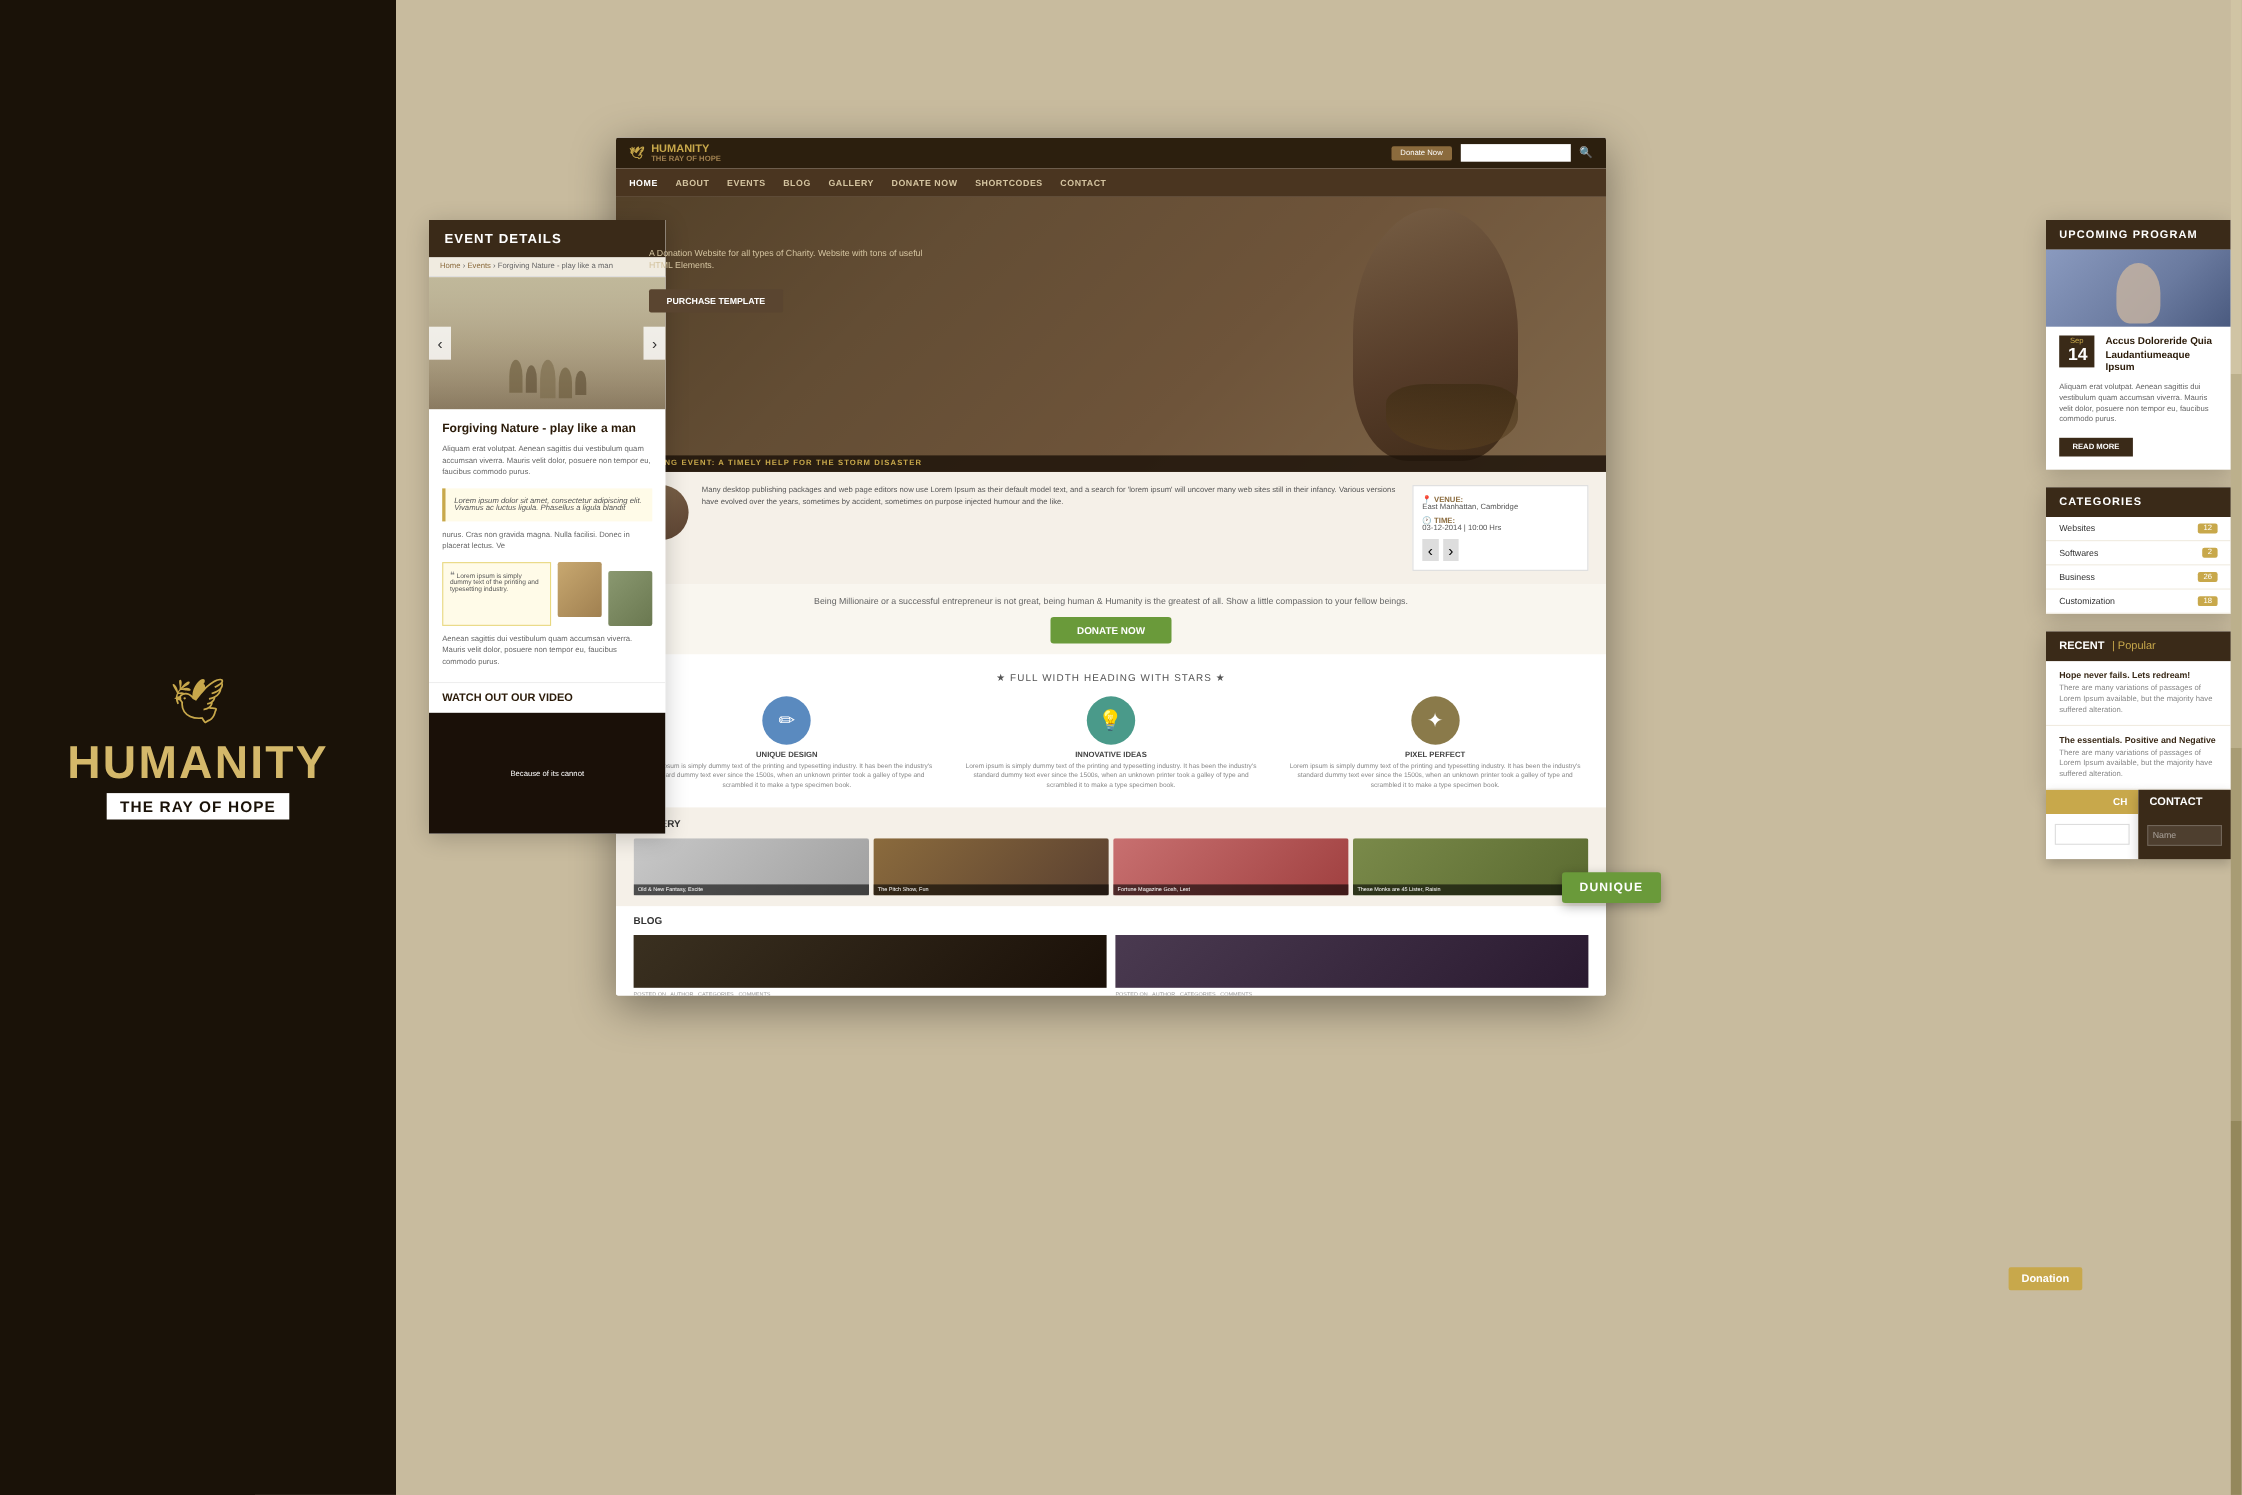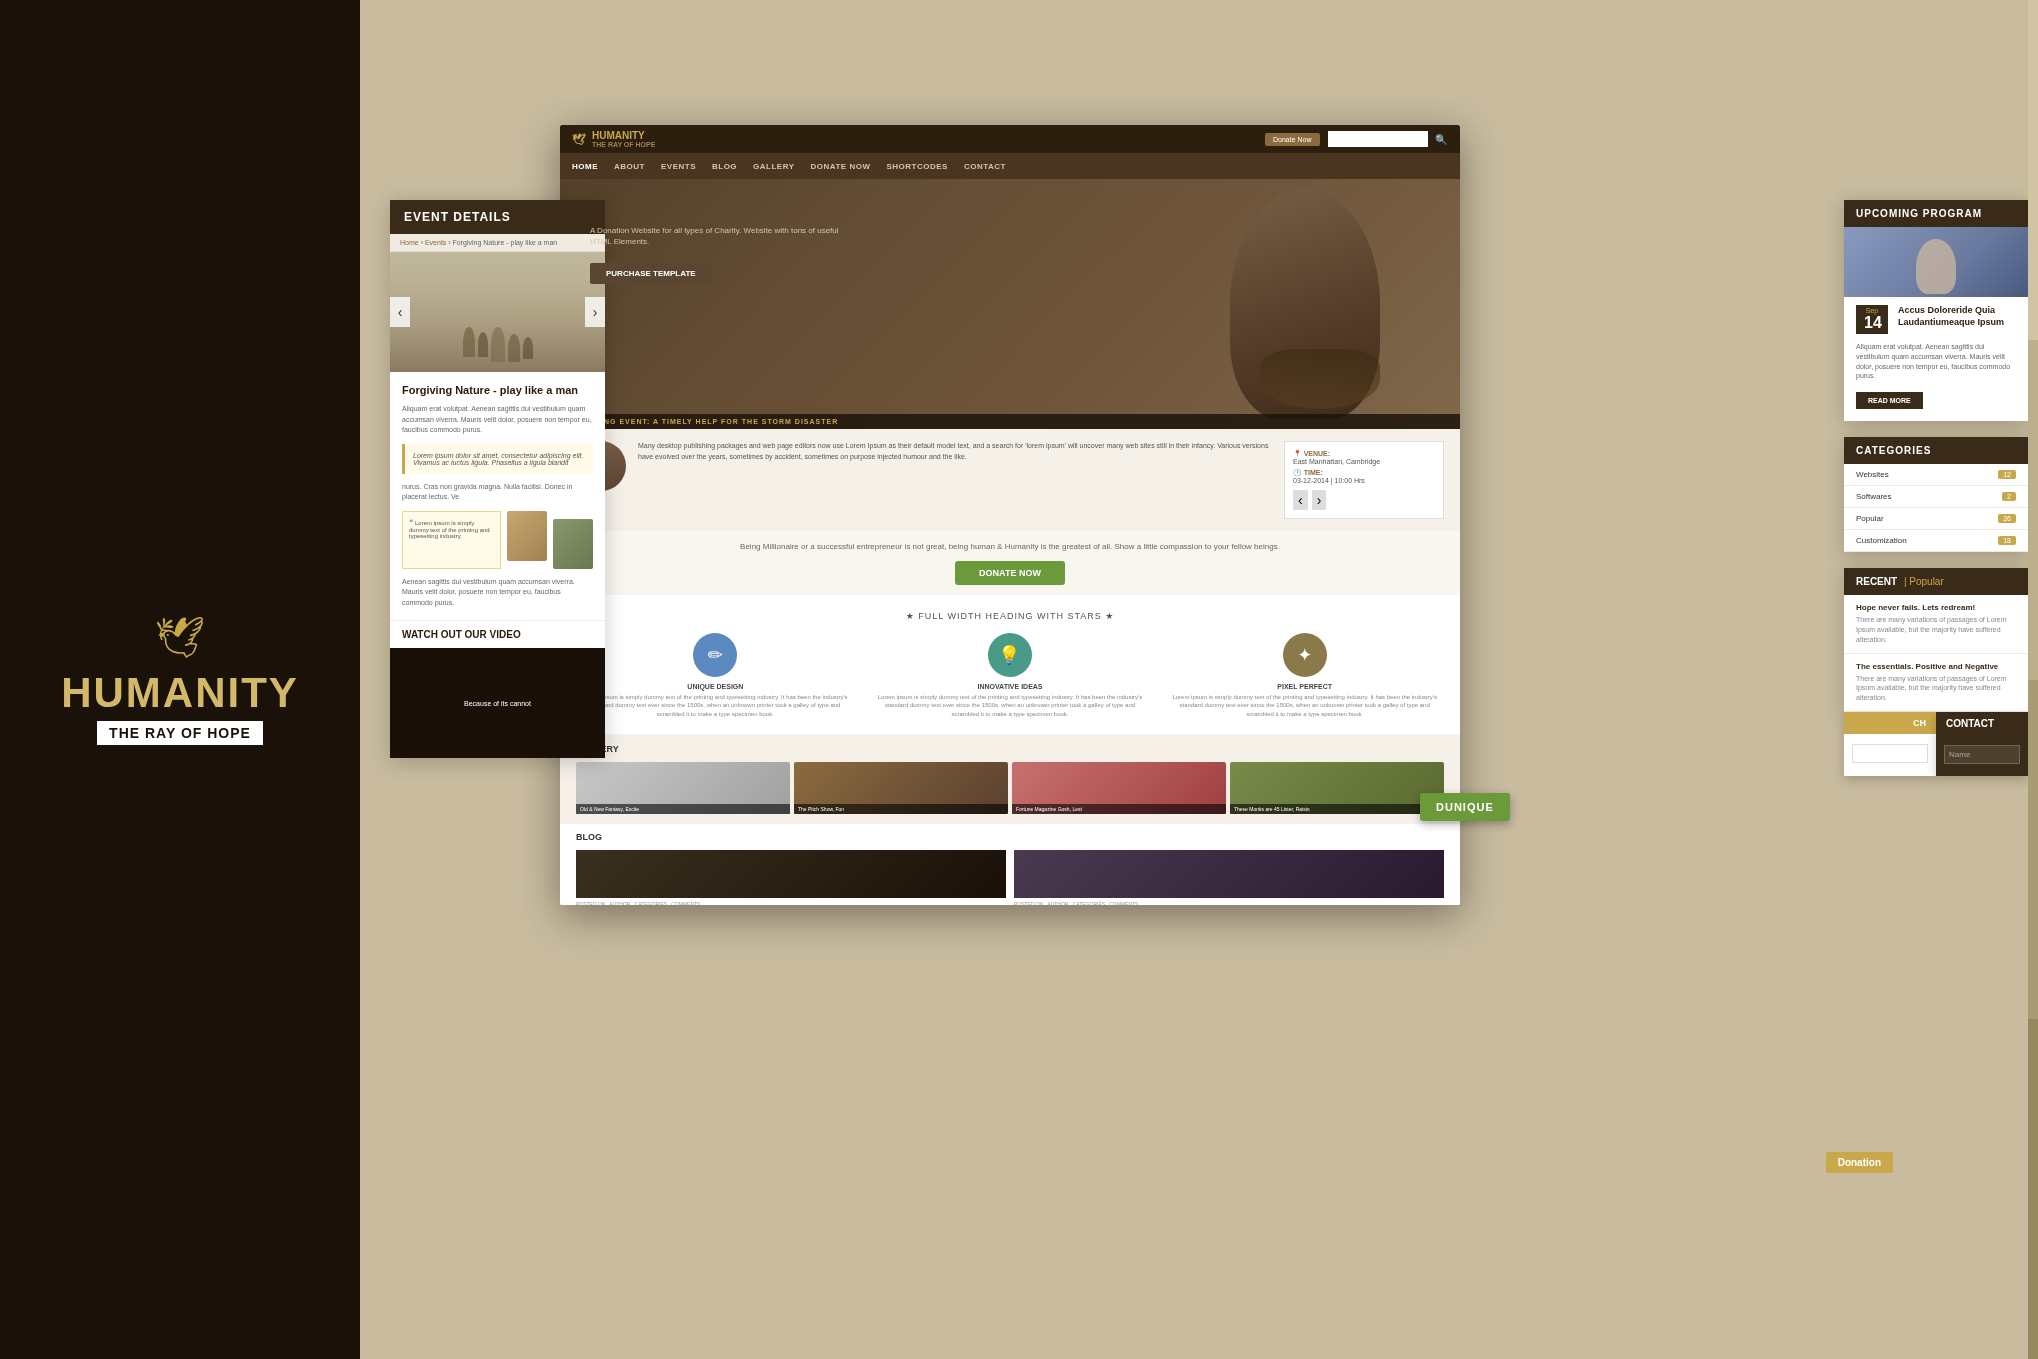--- a/index.html
+++ b/index.html
@@ -379,21 +379,21 @@
       margin: 8px 0;
       font-size: 7px;
       color: #555;
       font-style: italic;
     }
 
     
     .right-sidebar {
       position: absolute;
       right: 10px; top: 200px;
-      width: 184px;
+      width: 168px;
     }
 
     .upcoming-prog-section {
       background: white;
       box-shadow: 0 4px 20px rgba(0,0,0,0.2);
       margin-bottom: 16px;
       overflow: hidden;
     }
     .sidebar-section-header {
       background: #3a2a18;
@@ -791,21 +791,21 @@
       <div class="sidebar-section-header">CATEGORIES</div>
       <div class="cat-item">
         <span>Websites</span>
         <span class="cat-count">12</span>
       </div>
       <div class="cat-item">
         <span>Softwares</span>
         <span class="cat-count">2</span>
       </div>
       <div class="cat-item">
-        <span>Popular</span>
+        <span>Business</span>
         <span class="cat-count">26</span>
       </div>
       <div class="cat-item">
         <span>Customization</span>
         <span class="cat-count">18</span>
       </div>
     </div>
 
     <div class="recent-section">
       <div class="recent-header">

